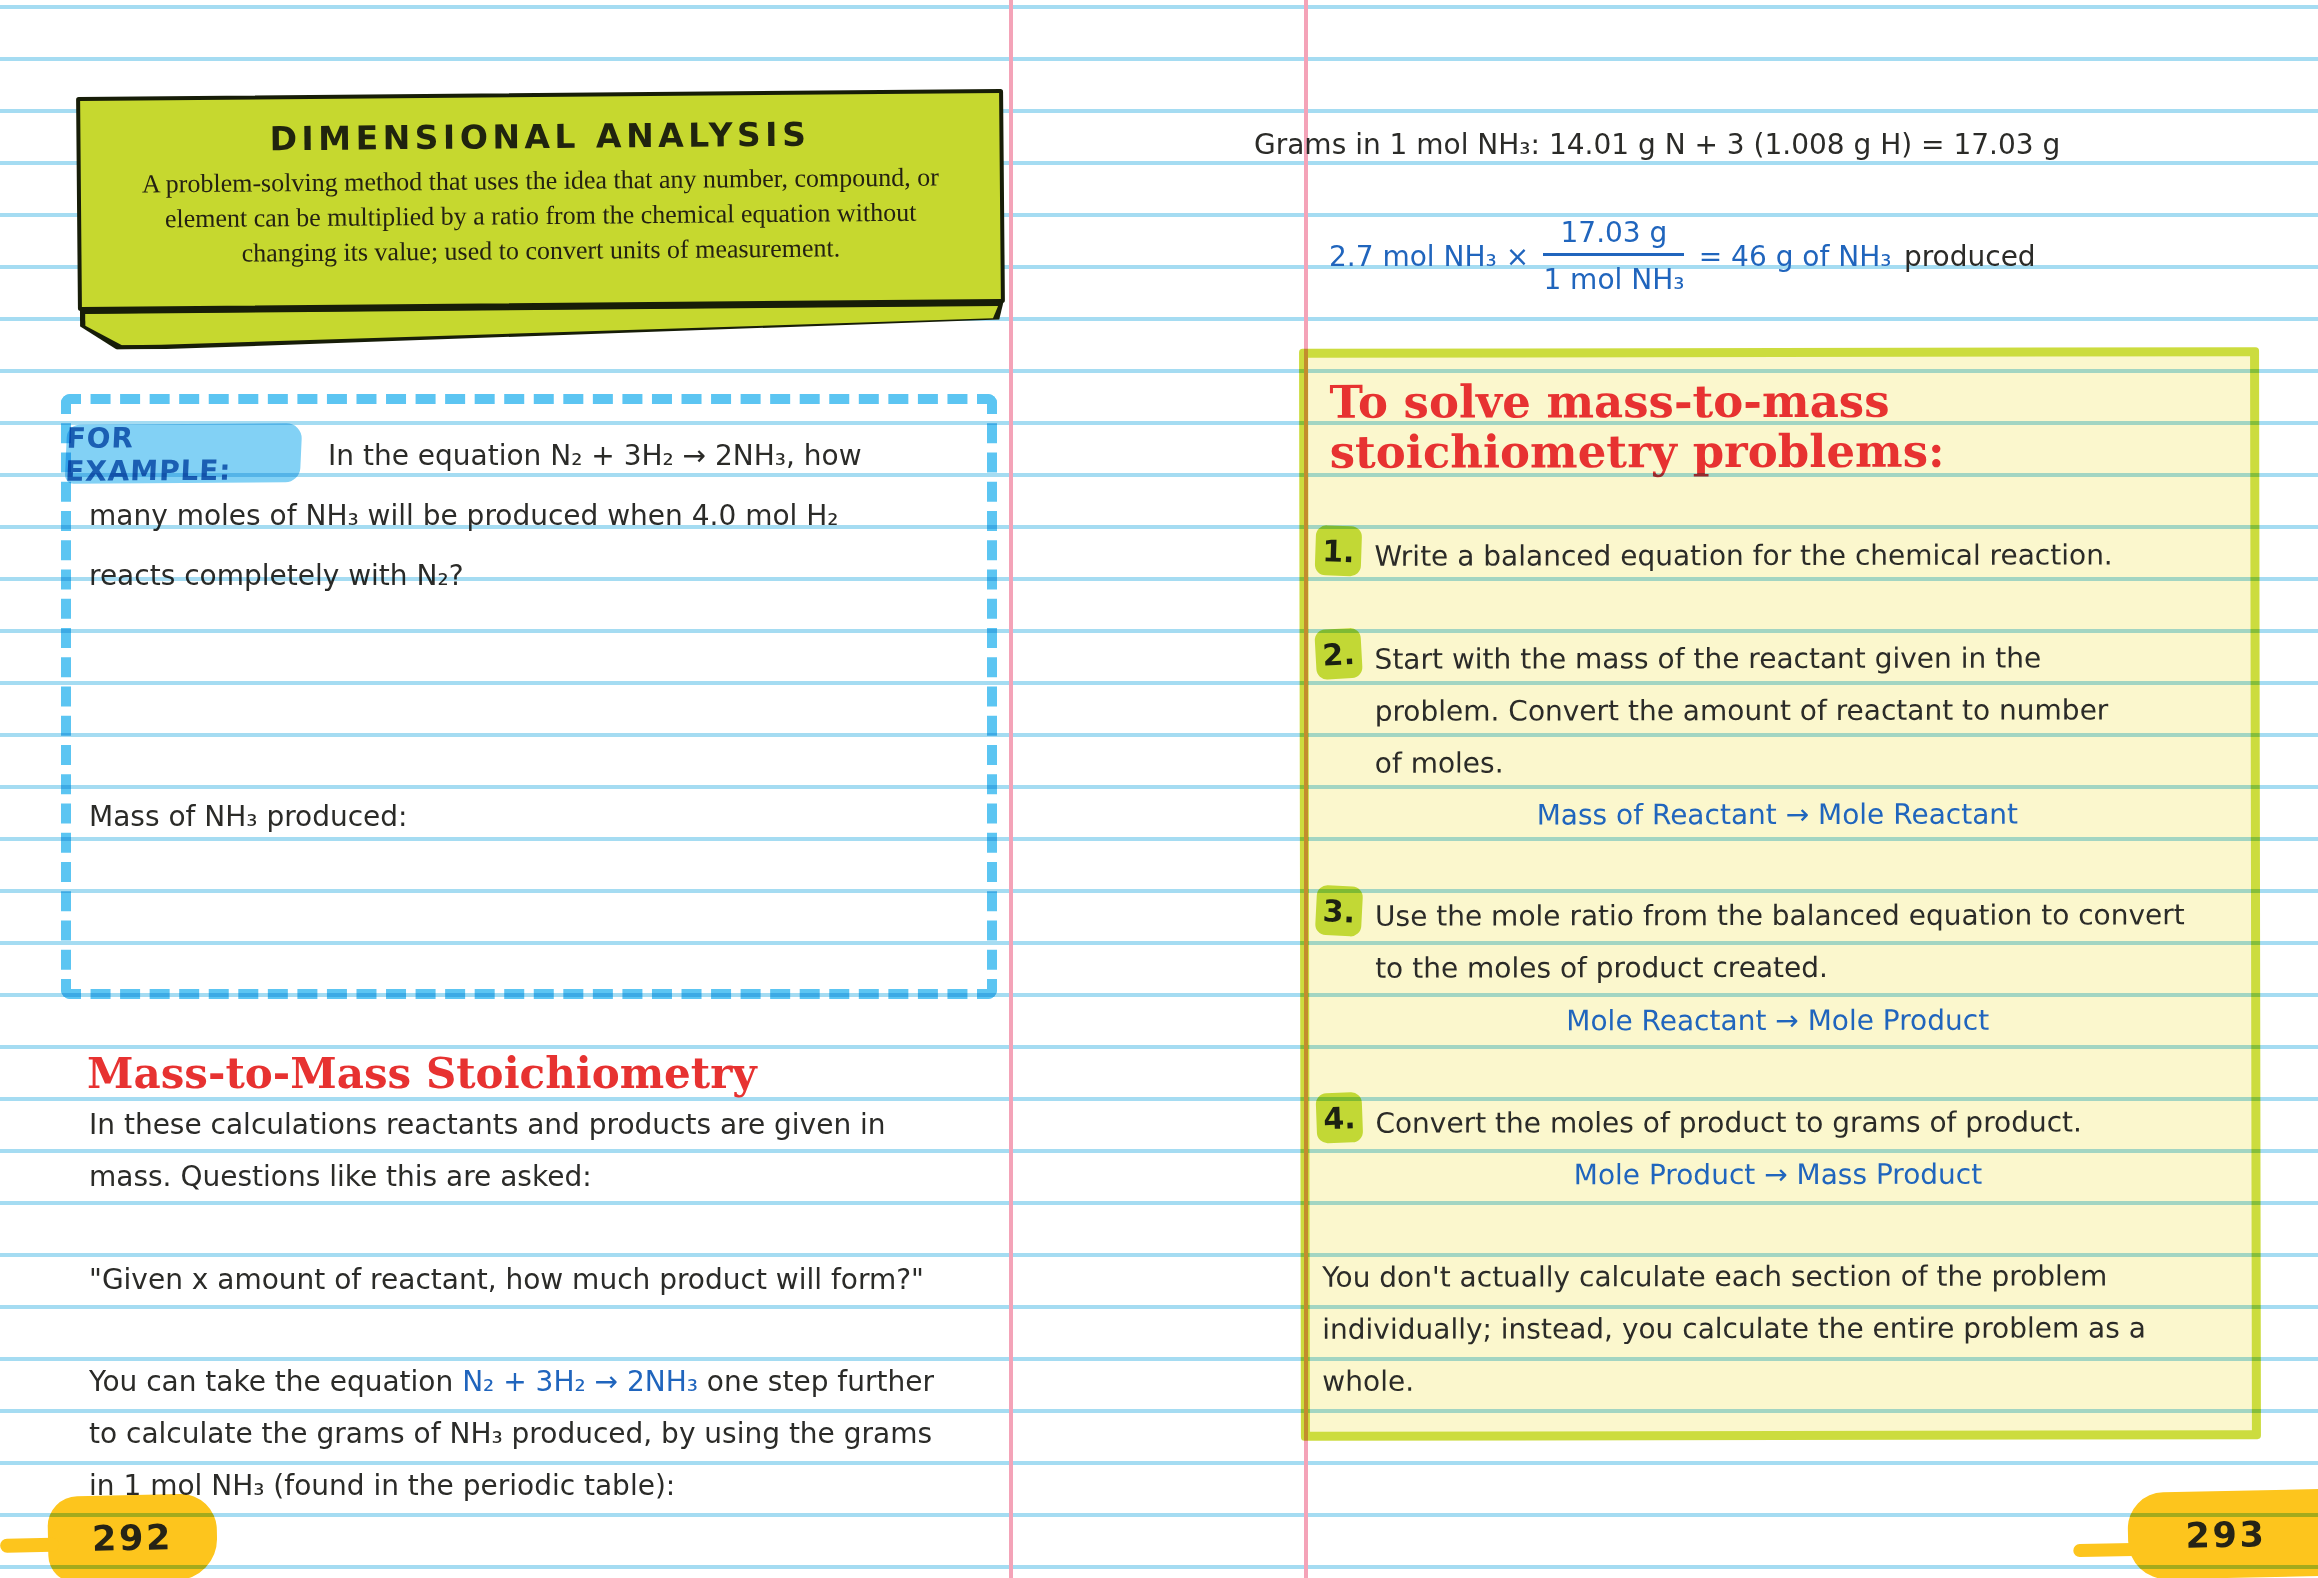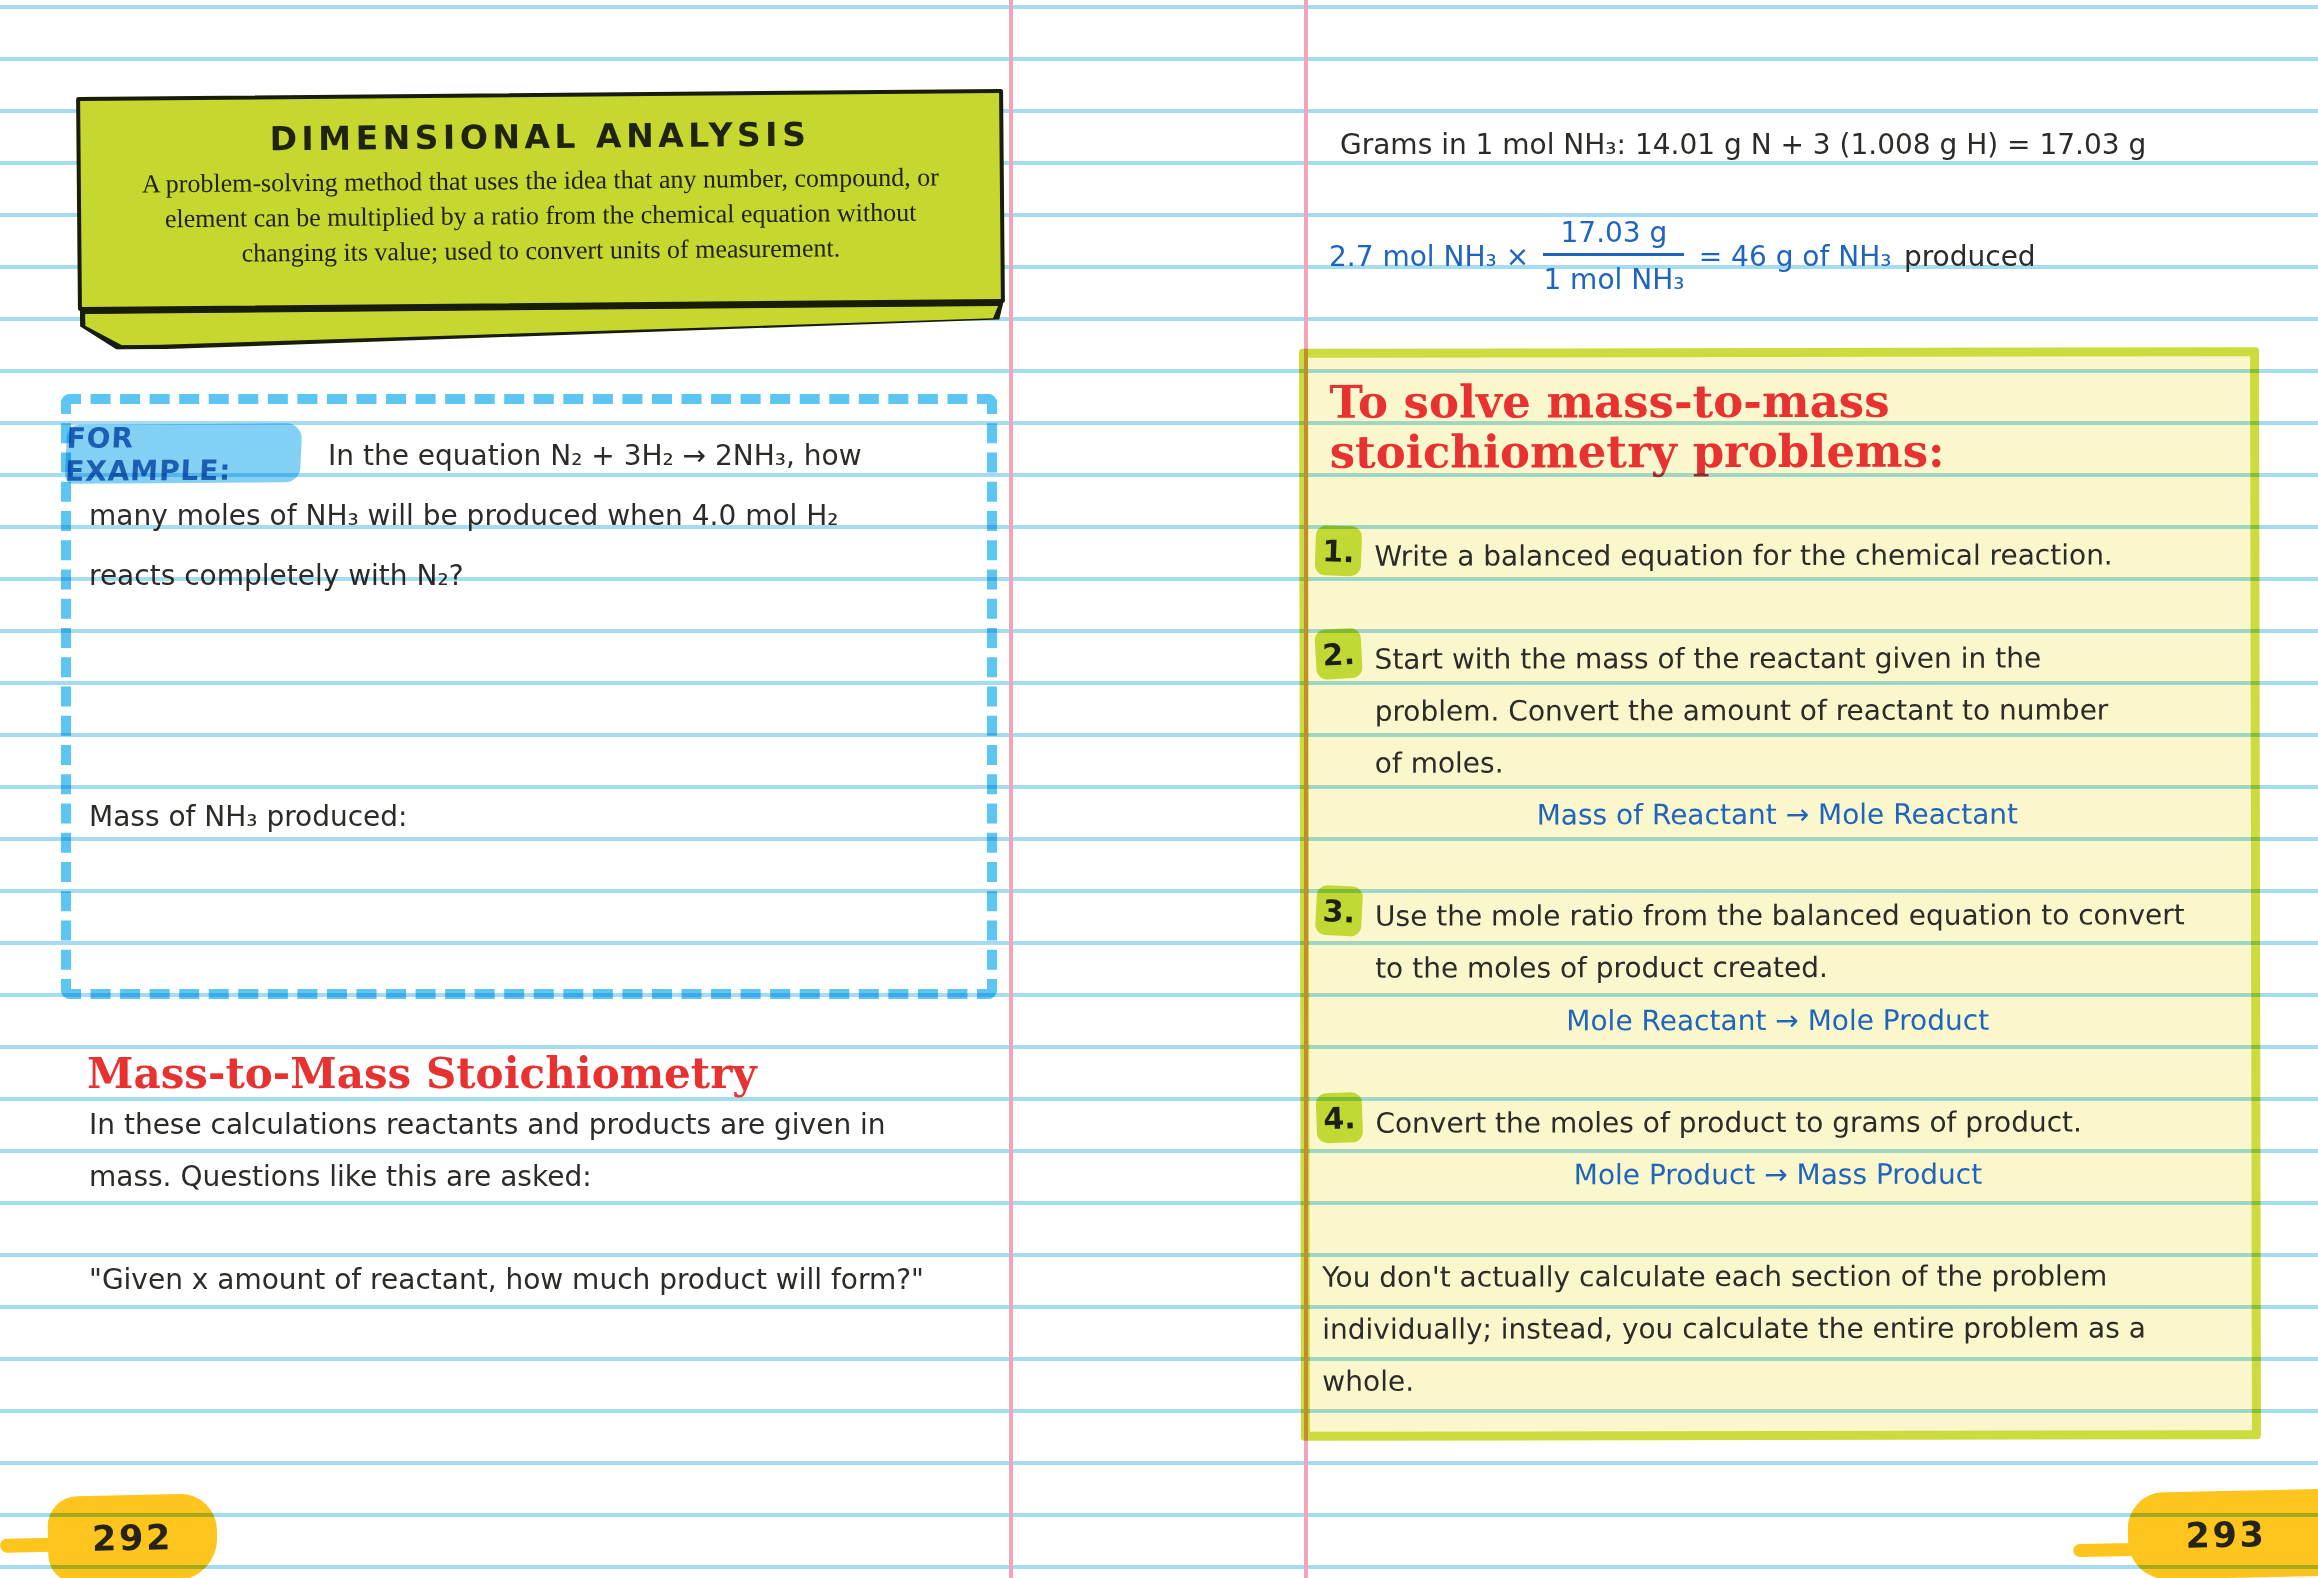--- a/index.html
+++ b/index.html
@@ -58,21 +58,21 @@
   .blob{position:absolute;background:var(--page-highlight-yellow);mix-blend-mode:multiply;
     display:flex;align-items:center;justify-content:center;transform:rotate(-1.2deg)}
   .blob::before{content:"";position:absolute;background:var(--page-highlight-yellow);border-radius:9px}
   .blob-l{left:48px;top:1495px;width:169px;height:86px;border-radius:30px 36px 41px 27px}
   .blob-l::before{left:-48px;top:41px;width:59px;height:14.3px}
   .blob-r{left:2128px;top:1491px;width:196px;height:87px;border-radius:36px 0 0 39px}
   .blob-r::before{left:-55px;top:50px;width:66px;height:13.4px}
   .pnum{font-size:35px;font-weight:bold;letter-spacing:2.7px;color:#262416}
 
   
-  .grams{left:1340px;top:119px;width:910px;white-space:nowrap}
+  .grams{left:1254px;top:119px;width:910px;white-space:nowrap}
   .eq-r{left:1329px;top:189px;height:134px}
   .produced{color:var(--ink);margin-left:12.5px}
 
   .solvebox{position:absolute;left:1300px;top:348px;width:960px;height:1092px;background:var(--note-yellow);
     border:9.8px solid var(--note-border-green);border-radius:3.6px;mix-blend-mode:multiply;transform:rotate(-0.1deg)}
   .sb-in{position:absolute;inset:0}
   .sb-h{position:absolute;left:21.4px;top:19.6px;font-size:45px;line-height:50px}
   .chip{position:absolute;left:7.1px;width:46px;height:50px;background:var(--step-chip-green);border-radius:10.7px;
     font-size:30px;font-weight:bold;color:#1c2112;display:flex;align-items:center;justify-content:center}
   .chip1{top:168px;transform:rotate(2deg)}
@@ -111,20 +111,21 @@
     <div class="exlabel">
       <span>FOR EXAMPLE:</span>
     </div>
     <p class="hand q">In the equation N₂ + 3H₂ → 2NH₃, how many moles of NH₃ will be produced when 4.0 mol H₂ reacts completely with N₂?</p>
     <p class="hand moles">Mass of NH₃ produced:</p>
   </section>
 
   <h2 class="red-h h-left">Mass-to-Mass Stoichiometry</h2>
   <p class="para p1">In these calculations reactants and products are given in mass. Questions like this are asked:</p>
   <p class="para p2">"Given x amount of reactant, how much product will form?"</p>
+  <p class="para p3"><span>You can take the equation </span><span class="blue">N₂ + 3H₂ → 2NH₃</span><span> one step further to calculate the grams of NH₃ produced, by using the grams in 1 mol NH₃ (found in the periodic table):</span></p>
 
   <div class="blob blob-l">
     <span class="pnum">292</span>
   </div>
 
   <p class="para grams">Grams in 1 mol NH₃: 14.01 g N + 3 (1.008 g H) = 17.03 g</p>
 
   <div class="eqrow eq-r">
     <span>2.7 mol NH₃ ×</span>
     <span class="frac">

